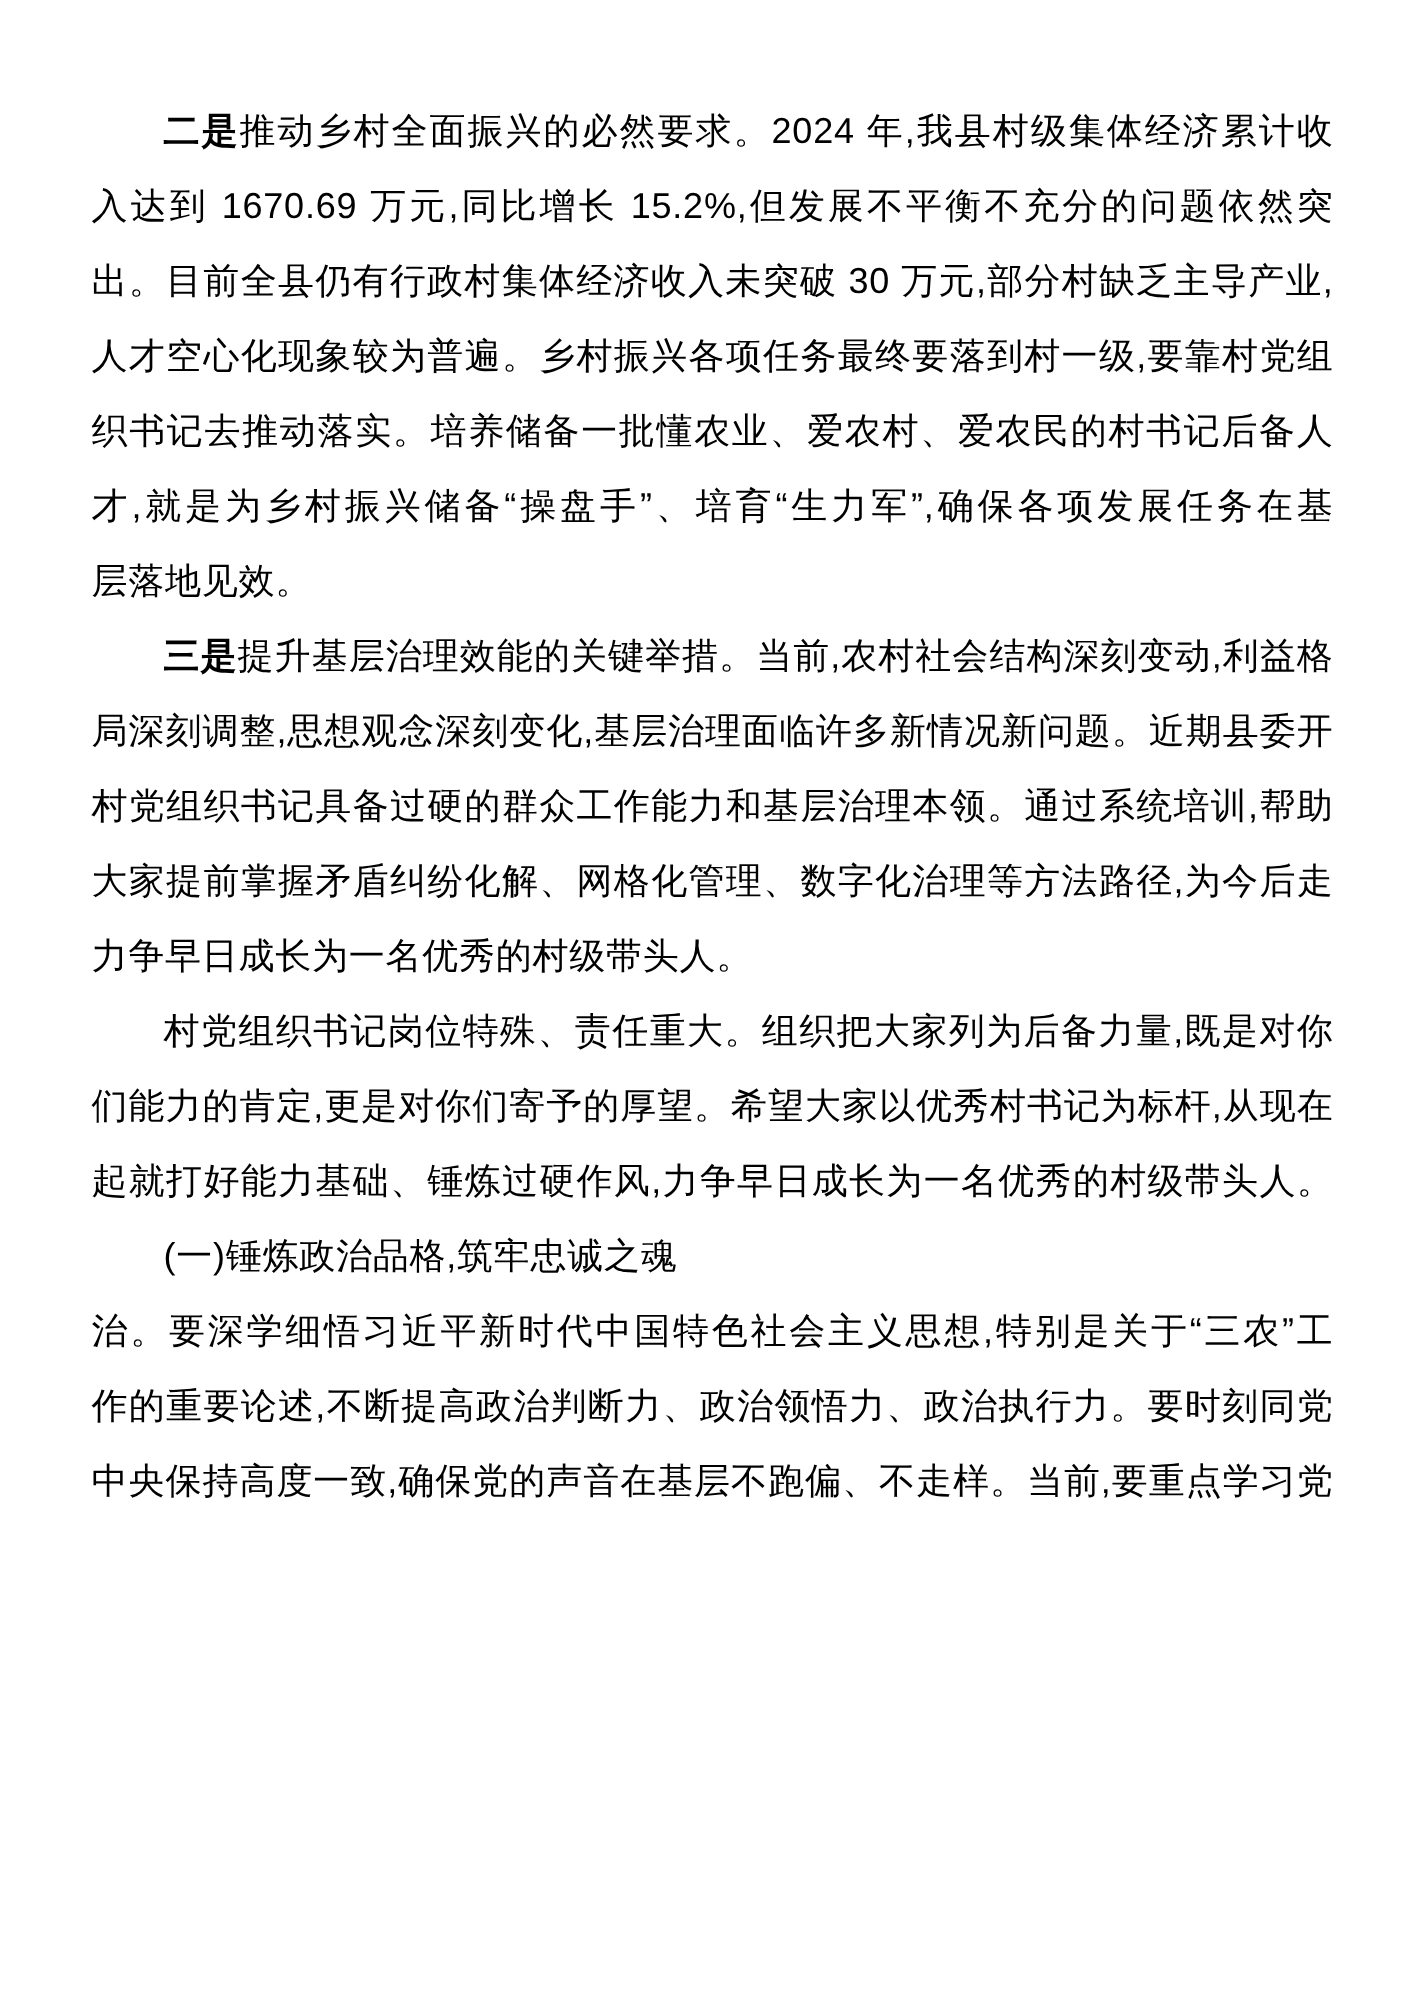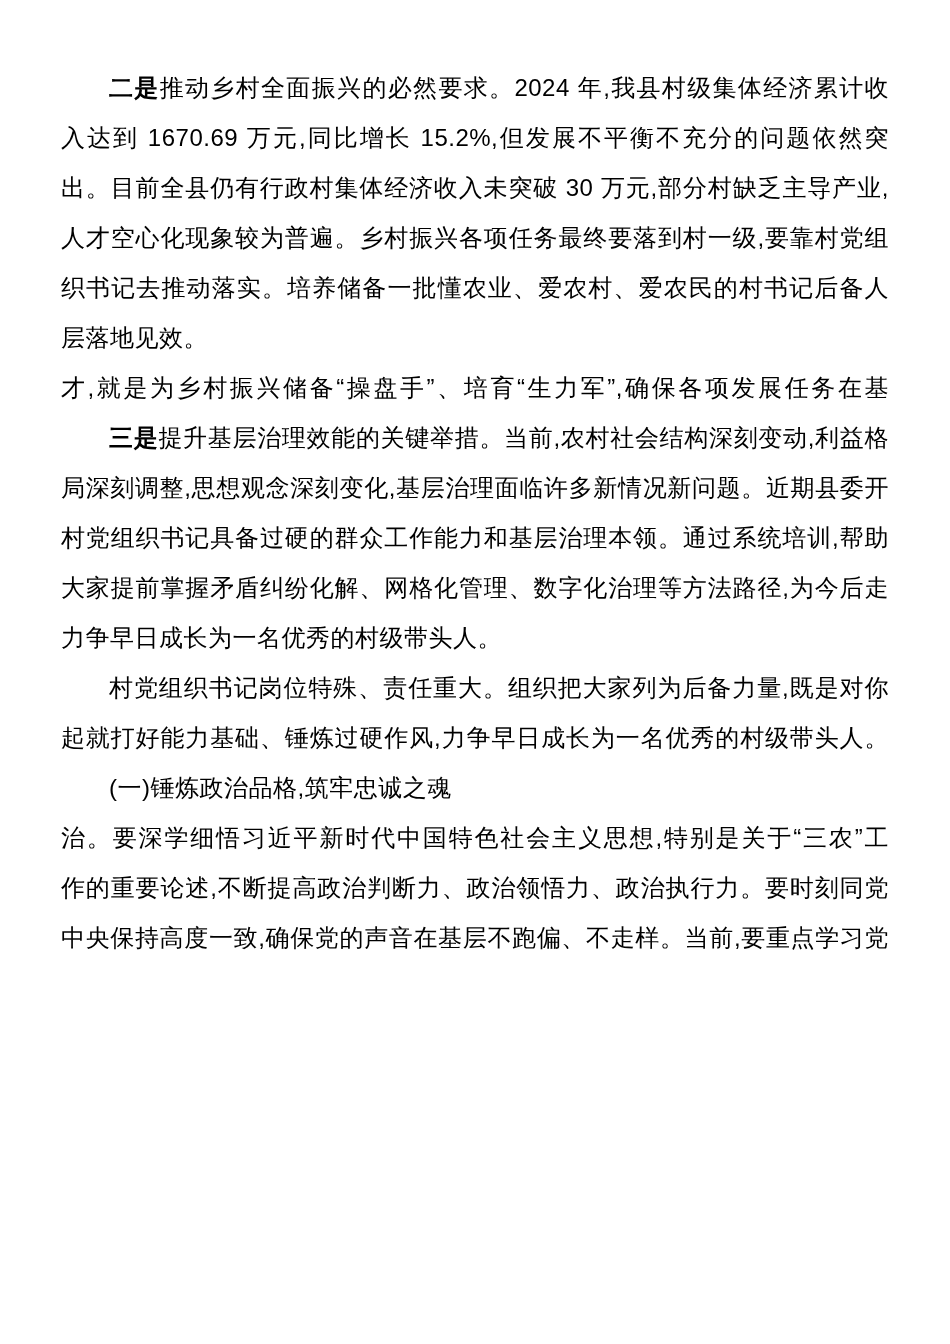--- a/index.html
+++ b/index.html
@@ -42,27 +42,28 @@
 </head>
 <body>
 
 <div class="page">
   <div class="doc">
       <div class="line indent fill"><span class="b">二是</span><span class="">推动乡村全面振兴的必然要求。2024 年,我县村级集体经济累计收</span></div>
       <div class="line fill"><span class="">入达到 1670.69 万元,同比增长 15.2%,但发展不平衡不充分的问题依然突</span></div>
       <div class="line fill"><span class="">出。目前全县仍有行政村集体经济收入未突破 30 万元,部分村缺乏主导产业,</span></div>
       <div class="line fill"><span class="">人才空心化现象较为普遍。乡村振兴各项任务最终要落到村一级,要靠村党组</span></div>
       <div class="line fill"><span class="">织书记去推动落实。培养储备一批懂农业、爱农村、爱农民的村书记后备人</span></div>
+      <div class="line fill"><span class="">才,就是为乡村振兴储备“操盘手”、培育“生力军”,确保各项发展任务在基</span></div>
       <div class="line"><span class="">层落地见效。</span></div>
-      <div class="line fill"><span class="">才,就是为乡村振兴储备“操盘手”、培育“生力军”,确保各项发展任务在基</span></div>
       <div class="line indent fill"><span class="b">三是</span><span class="">提升基层治理效能的关键举措。当前,农村社会结构深刻变动,利益格</span></div>
       <div class="line fill"><span class="">局深刻调整,思想观念深刻变化,基层治理面临许多新情况新问题。近期县委开</span></div>
       <div class="line fill"><span class="">村党组织书记具备过硬的群众工作能力和基层治理本领。通过系统培训,帮助</span></div>
       <div class="line fill"><span class="">大家提前掌握矛盾纠纷化解、网格化管理、数字化治理等方法路径,为今后走</span></div>
       <div class="line"><span class="">力争早日成长为一名优秀的村级带头人。</span></div>
       <div class="line indent fill"><span class="">村党组织书记岗位特殊、责任重大。组织把大家列为后备力量,既是对你</span></div>
+      <div class="line fill"><span class="">们能力的肯定,更是对你们寄予的厚望。希望大家以优秀村书记为标杆,从现在</span></div>
       <div class="line fill"><span class="">起就打好能力基础、锤炼过硬作风,力争早日成长为一名优秀的村级带头人。</span></div>
       <div class="line indent"><span class="">(一)锤炼政治品格,筑牢忠诚之魂</span></div>
       <div class="line fill"><span class="">治。要深学细悟习近平新时代中国特色社会主义思想,特别是关于“三农”工</span></div>
       <div class="line fill"><span class="">作的重要论述,不断提高政治判断力、政治领悟力、政治执行力。要时刻同党</span></div>
       <div class="line fill"><span class="">中央保持高度一致,确保党的声音在基层不跑偏、不走样。当前,要重点学习党</span></div>
     </div>
 </div>
 
 </body></html>

